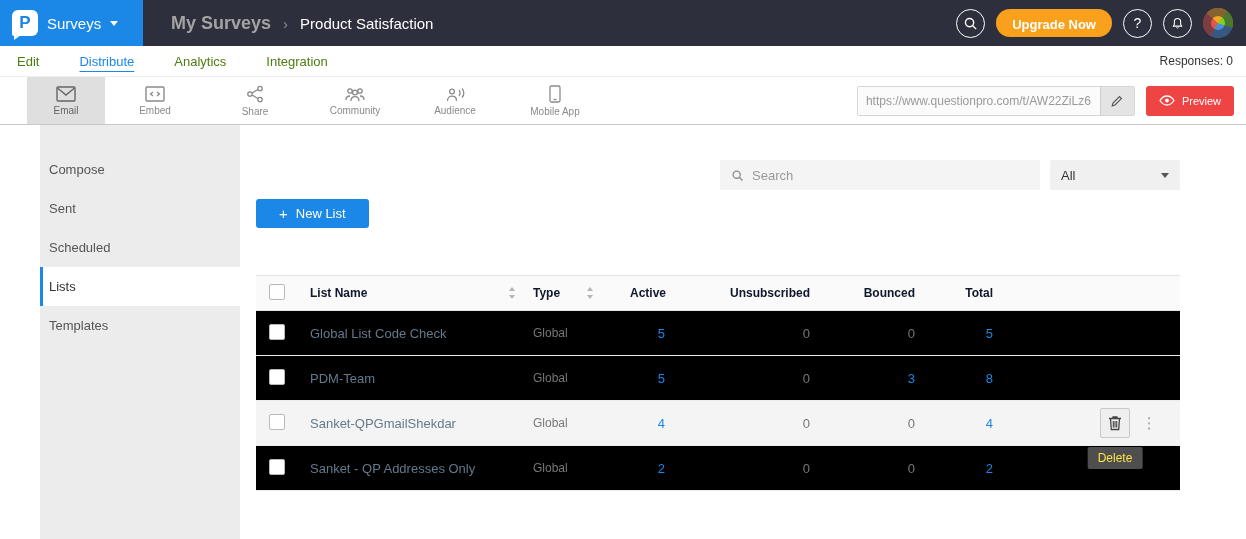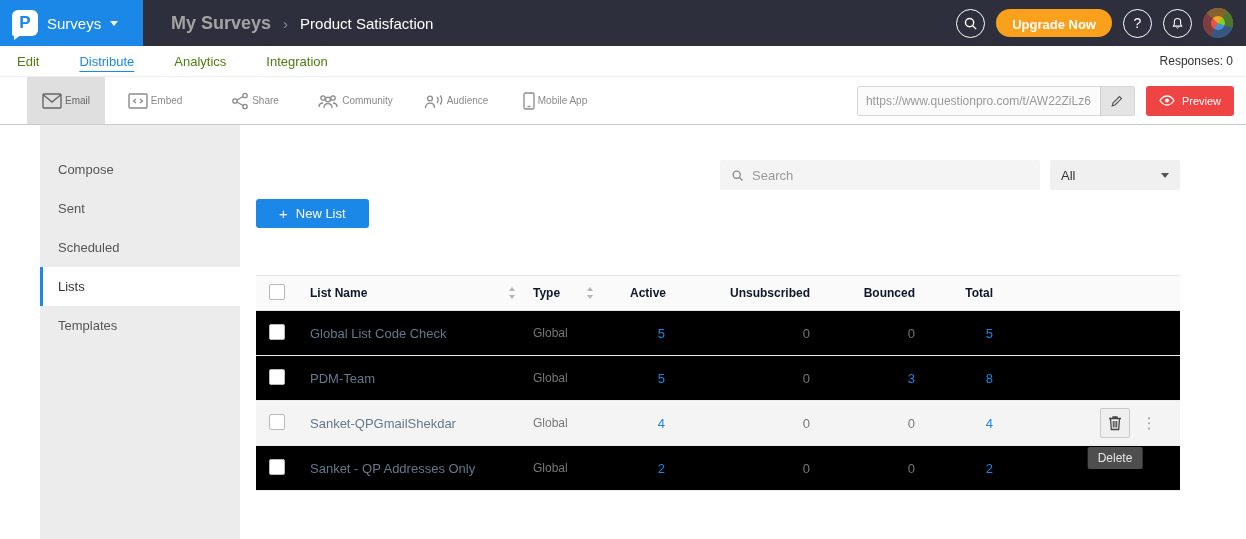--- a/index.html
+++ b/index.html
@@ -23,35 +23,35 @@
   .avatar { width:30px; height:30px; border-radius:50%; background:conic-gradient(from 210deg,#e2574c 0 28%,#f5a623 28% 52%,#7ed321 52% 72%,#4a90d9 72% 100%); box-shadow:inset 0 0 0 8px rgba(40,42,56,.55); cursor:pointer; }
 
   
   .tab-bar { height:31px; display:flex; align-items:center; padding:0 13px 0 17px; gap:40px; border-bottom:1px solid #eee; background:#fff; }
   .tab { font-size:13px; color:#4d7c0f; cursor:pointer; }
   .tab.active { color:#1b87e6; text-decoration:underline; text-underline-offset:5px; }
   .responses { margin-left:auto; font-size:12px; color:#333; }
 
   
   .dist-toolbar { height:48px; display:flex; align-items:stretch; border-bottom:1px solid #c9c9c9; background:#fff; padding-left:27px; }
-  .dist-item { width:100px; display:flex; flex-direction:row; align-items:center; justify-content:center; gap:3px; cursor:pointer; color:#8a8a8a; }
+  .dist-item { width:100px; display:flex; flex-direction:column; align-items:center; justify-content:center; gap:3px; cursor:pointer; color:#8a8a8a; }
   .dist-item.active { width:78px; background:#dfdfdf; color:#666; }
   .dist-item svg { stroke:#8a8a8a; }
   .dist-item.active svg { stroke:#666; }
   .dist-label { font-size:10px; }
   .toolbar-right { margin-left:auto; display:flex; align-items:center; gap:11px; padding-right:12px; }
   .url-box { display:flex; height:30px; border:1px solid #d6d6d6; border-radius:2px; overflow:hidden; }
   .url-input { width:242px; height:100%; border:none; outline:none; background:#fbfbfb; color:#999; font-size:12px; padding:0 8px; font-family:"Liberation Sans",sans-serif; }
   .url-edit { width:34px; background:#e4e4e4; border-left:1px solid #cfcfcf; display:flex; align-items:center; justify-content:center; cursor:pointer; }
   .preview-btn { background:#ef4444; color:#fff; border:none; border-radius:3px; height:30px; padding:0 13px; font-size:11px; display:flex; align-items:center; gap:7px; cursor:pointer; }
 
   
   .content { display:flex; height:414px; padding-left:40px; background:#fff; }
   .side-nav { width:200px; background:#ececec; padding-top:25px; flex-shrink:0; }
-  .side-item { height:39px; display:flex; align-items:center; padding-left:15px; border-left:3px solid transparent; font-size:13px; color:#555; cursor:pointer; }
+  .side-item { height:39px; display:flex; align-items:center; padding-left:6px; border-left:3px solid transparent; font-size:13px; color:#555; cursor:pointer; }
   .side-item.active { background:#fff; border-left-color:#1b87e6; color:#333; }
 
   .main { flex:1; padding:35px 66px 0 16px; position:relative; }
   .filters-row { display:flex; justify-content:flex-end; gap:10px; }
   .search-box { width:320px; height:30px; background:#f4f4f4; display:flex; align-items:center; gap:8px; padding:0 11px; border-radius:2px; }
   .search-box input { flex:1; border:none; outline:none; background:transparent; font-size:13px; color:#555; font-family:"Liberation Sans",sans-serif; }
   .search-box input::placeholder { color:#999; }
   .select-box { width:130px; height:30px; background:#f0f0f0; display:flex; align-items:center; justify-content:space-between; padding:0 11px; font-size:13px; color:#333; cursor:pointer; border-radius:2px; }
   .select-box .caret-down { color:#555; }
   .new-list-btn { margin-top:9px; background:#1b87e6; color:#fff; border:none; border-radius:3px; height:29px; padding:0 23px; font-size:13px; display:flex; align-items:center; gap:8px; cursor:pointer; }
@@ -71,21 +71,21 @@
   .sort-icon { margin-left:auto; cursor:pointer; display:inline-flex; }
   .hcell-type .sort-icon { margin-left:26px; }
   .num { text-align:right; padding-right:14px; }
   .link { color:#1b87e6; cursor:pointer; }
   .muted { color:#777; }
   .name-link { color:#64798c; cursor:pointer; }
   .type-val { color:#777; font-size:12px; }
   .cell-actions { display:flex; justify-content:flex-end; align-items:center; gap:10px; padding-right:22px; position:relative; }
   .icon-btn { width:30px; height:30px; border:1px solid #c9c9c9; background:#efefef; border-radius:2px; display:flex; align-items:center; justify-content:center; cursor:pointer; position:relative; }
   .kebab { color:#9a9a9a; font-size:15px; cursor:pointer; width:18px; text-align:center; }
-  .tooltip { position:absolute; top:38px; left:50%; transform:translateX(-50%); background:#4e4e4e; color:#e5e5e5; font-size:12px; padding:4px 10px; border-radius:2px; white-space:nowrap; z-index:5; }
+  .tooltip { position:absolute; top:38px; left:50%; transform:translateX(-50%); background:#4e4e4e; color:#fde047; font-size:12px; padding:4px 10px; border-radius:2px; white-space:nowrap; z-index:5; }
 </style>
 </head>
 <body>
 
 <div class="app-header">
   <div class="brand">
     <div class="logo-badge">
         <span>P</span>
       </div>
     <span class="brand-label">Surveys</span>

